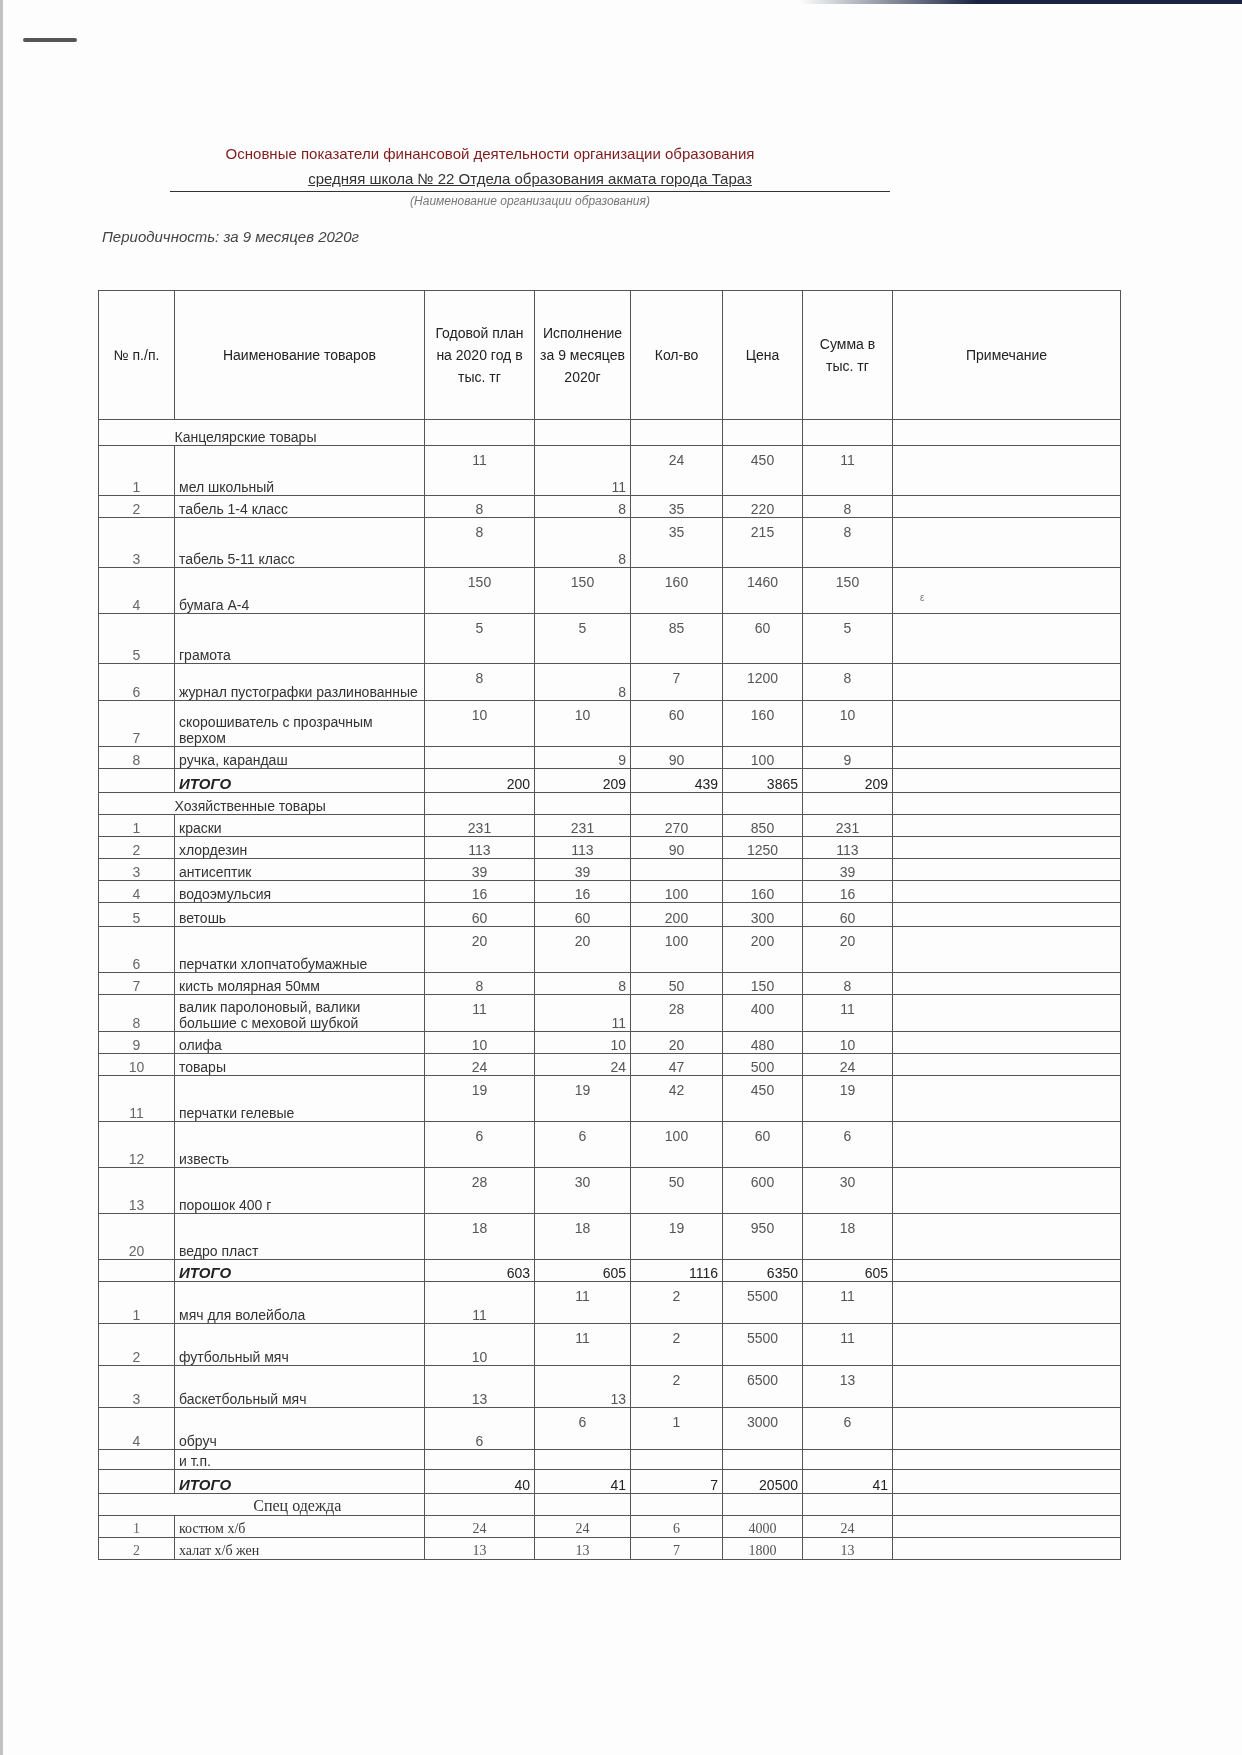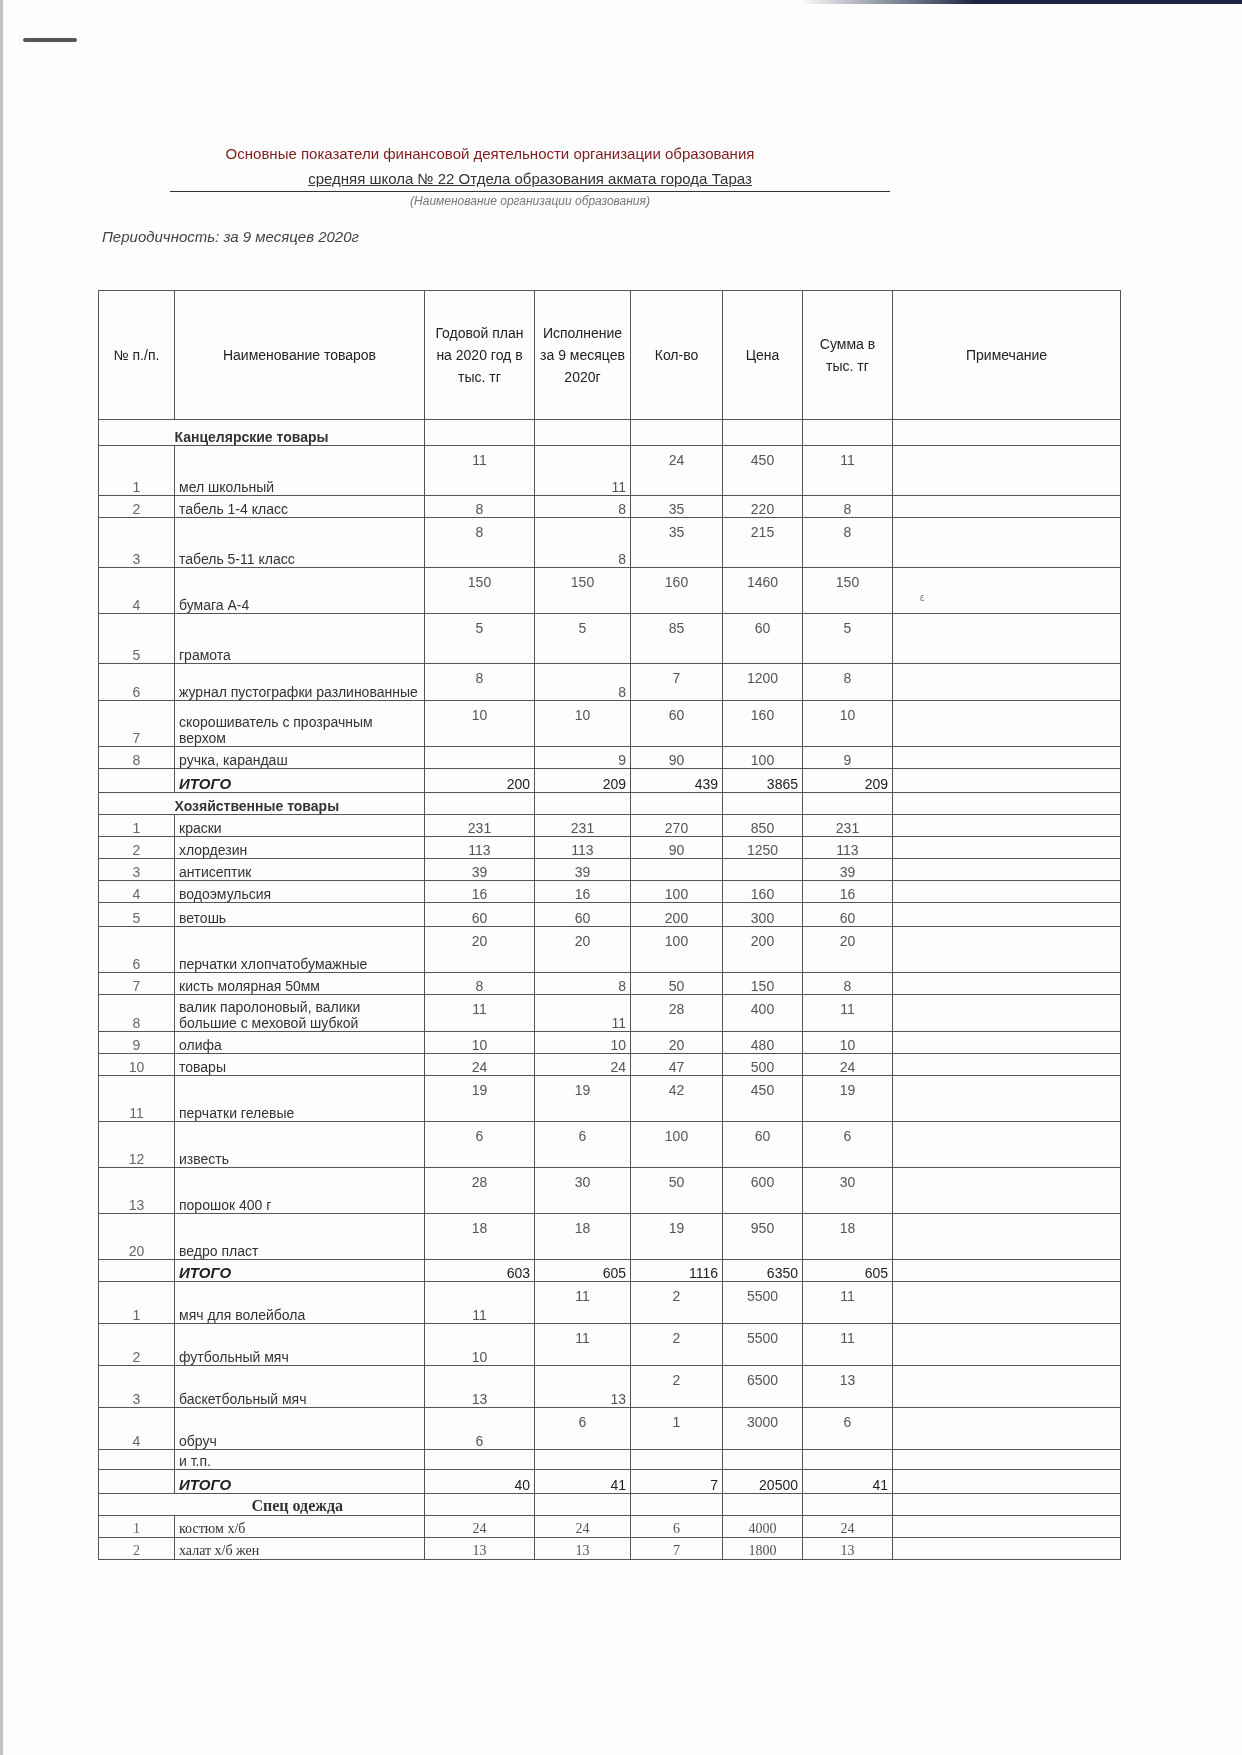--- a/index.html
+++ b/index.html
@@ -20,21 +20,21 @@
   .stray { position: absolute; top: 592px; left: 920px; font-size: 10px; color: #777; }
 
   table { position: absolute; top: 290px; left: 98px; border-collapse: collapse; table-layout: fixed; width: 1022px; }
   td, th { border: 1px solid #555; font-size: 14px; padding: 0 4px; color: #333; vertical-align: bottom; }
   th { font-weight: normal; text-align: center; vertical-align: middle; font-size: 14px; line-height: 22px; height: 128px; color: #222; }
   td.num { text-align: center; color: #555; }
   td.r { text-align: right; }
   td.top { vertical-align: top; padding-top: 6px; }
   td.name { text-align: left; }
   td.n { text-align: center; color: #666; }
-  tr.section td.name { font-weight: bold; padding-left: 0; }
+  tr.section td.name { font-weight: normal; padding-left: 0; }
   tr.total td { color: #222; }
   tr.total td.name { font-weight: bold; font-style: italic; font-size: 15px; margin-top: 24px; }
   tr.serif td { font-family: "Liberation Serif", "DejaVu Serif", serif; }
   tr.section.serif td.name { font-family: "Liberation Serif", serif; font-size: 16px; text-align: center; }
 </style>
 </head>
 <body>
 
 <div class="scan-top"></div>
 <div class="left-edge"></div>

